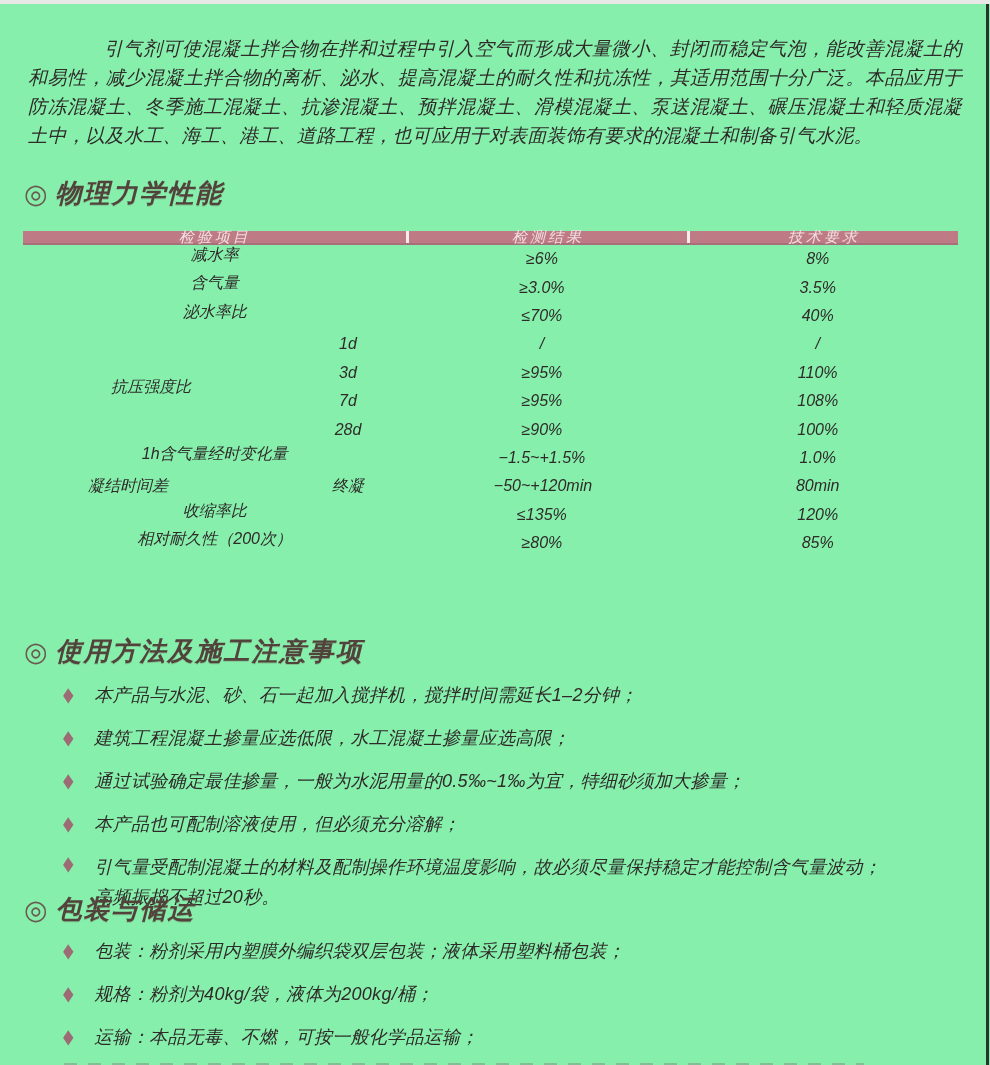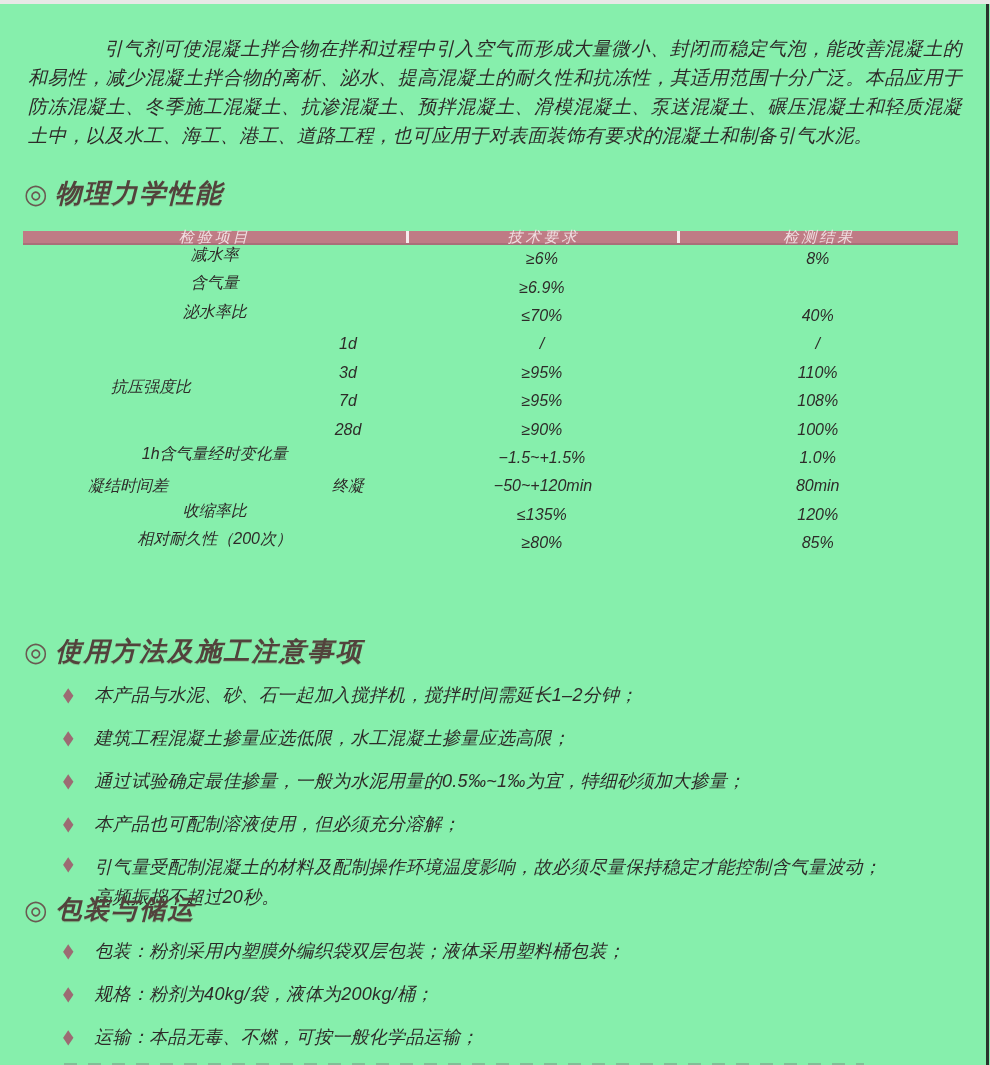--- a/index.html
+++ b/index.html
@@ -82,36 +82,37 @@
   <p class="intro">引气剂可使混凝土拌合物在拌和过程中引入空气而形成大量微小、封闭而稳定气泡，能改善混凝土的和易性，减少混凝土拌合物的离析、泌水、提高混凝土的耐久性和抗冻性，其适用范围十分广泛。本品应用于防冻混凝土、冬季施工混凝土、抗渗混凝土、预拌混凝土、滑模混凝土、泵送混凝土、碾压混凝土和轻质混凝土中，以及水工、海工、港工、道路工程，也可应用于对表面装饰有要求的混凝土和制备引气水泥。</p>
 
   <h2 class="section-h h-physical">
     <span class="marker">◎</span>
     <span>物理力学性能</span>
   </h2>
 
   <div class="spec-table">
     <div class="thead">
       <div class="hc hc1">检验项目</div>
+      <div class="hc hc3">检测结果</div>
       <div class="hc hc2">技术要求</div>
-      <div class="hc hc3">检测结果</div>
     </div>
 
     <div class="trow">
       <div class="c1">
           <span>减水率</span>
         </div>
       <div class="c2">≥6%</div>
       <div class="c3">8%</div>
     </div>
     <div class="trow">
       <div class="c1">
           <span>含气量</span>
         </div>
-      <div class="c2">≥6.9%</div>
+      <div class="c2">≥3.0%</div>
+      <div class="c3">3.5%</div>
     </div>
     <div class="trow">
       <div class="c1">
           <span>泌水率比</span>
         </div>
       <div class="c2">≤70%</div>
       <div class="c3">40%</div>
     </div>
 
     <div class="tgroup g-strength">

